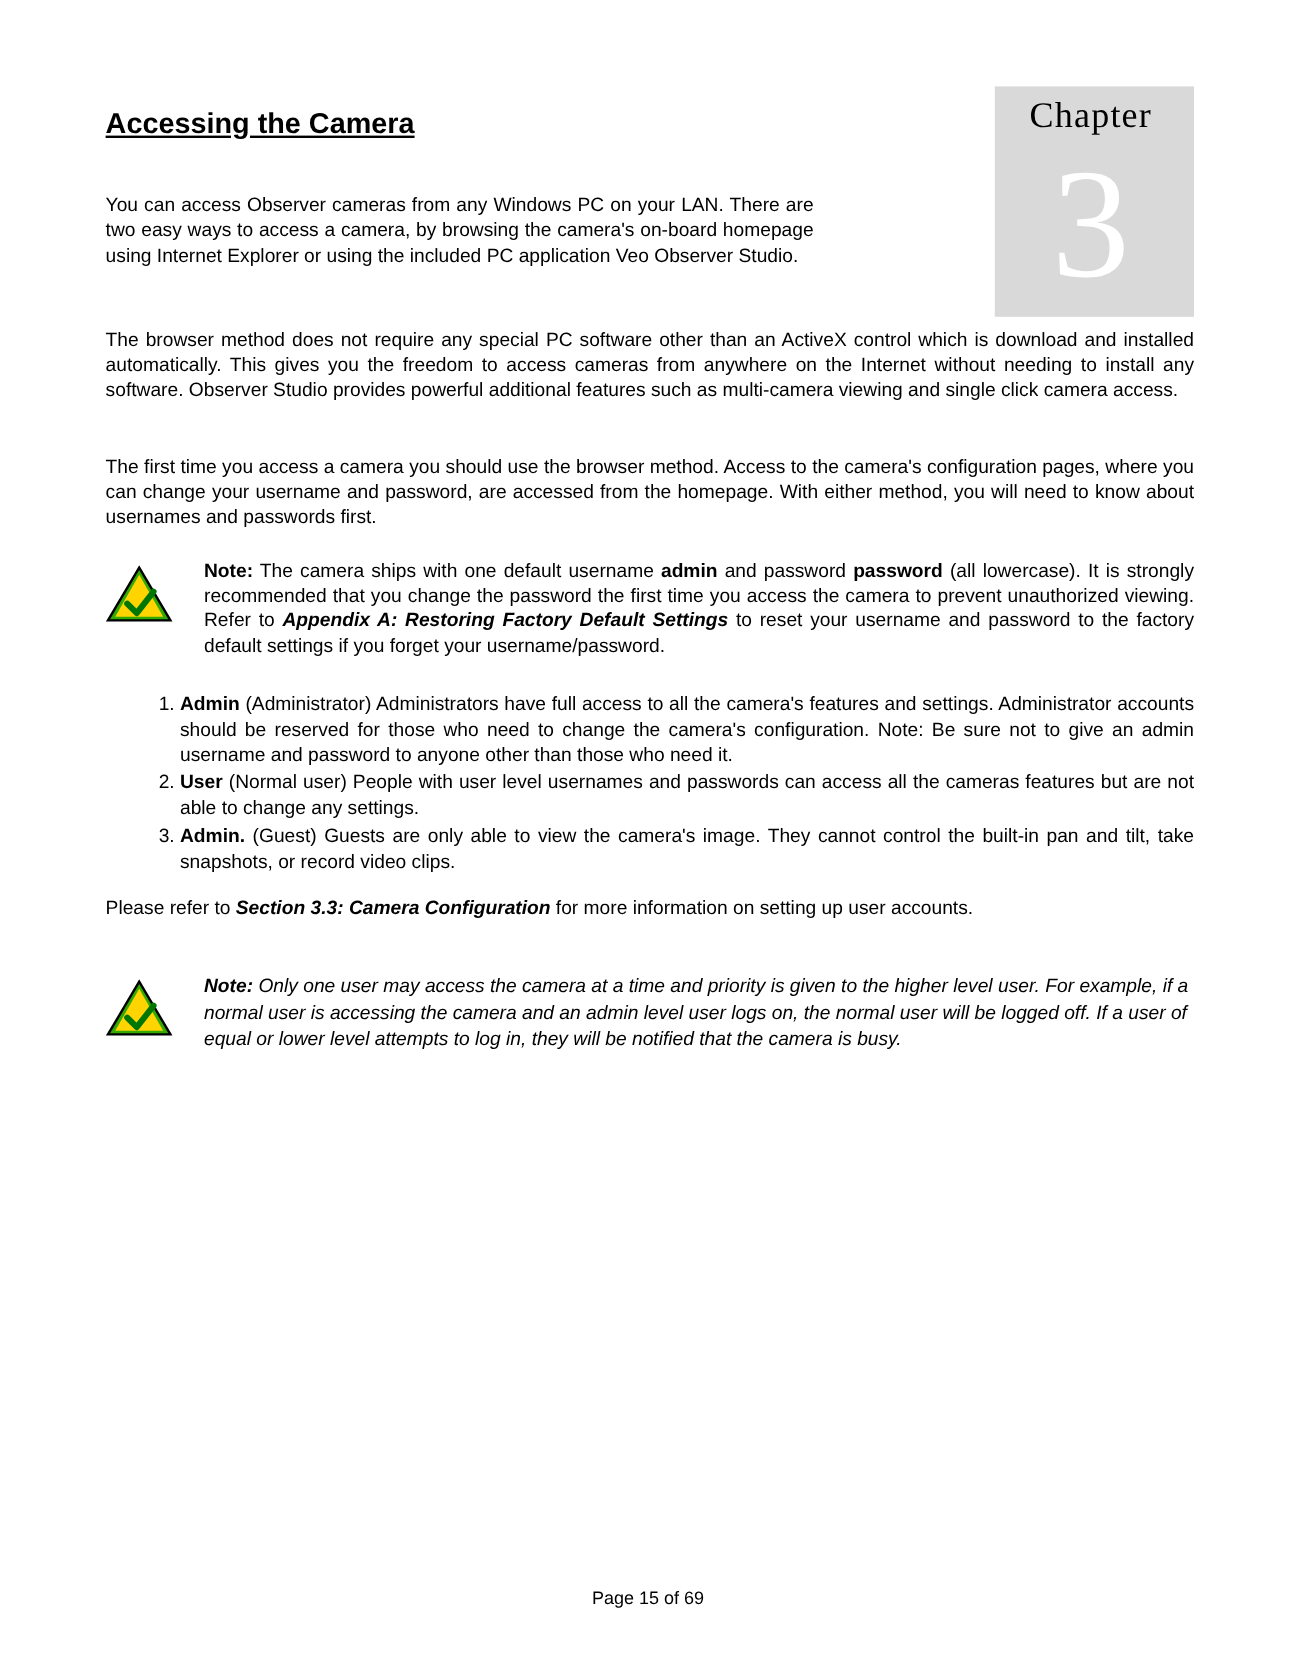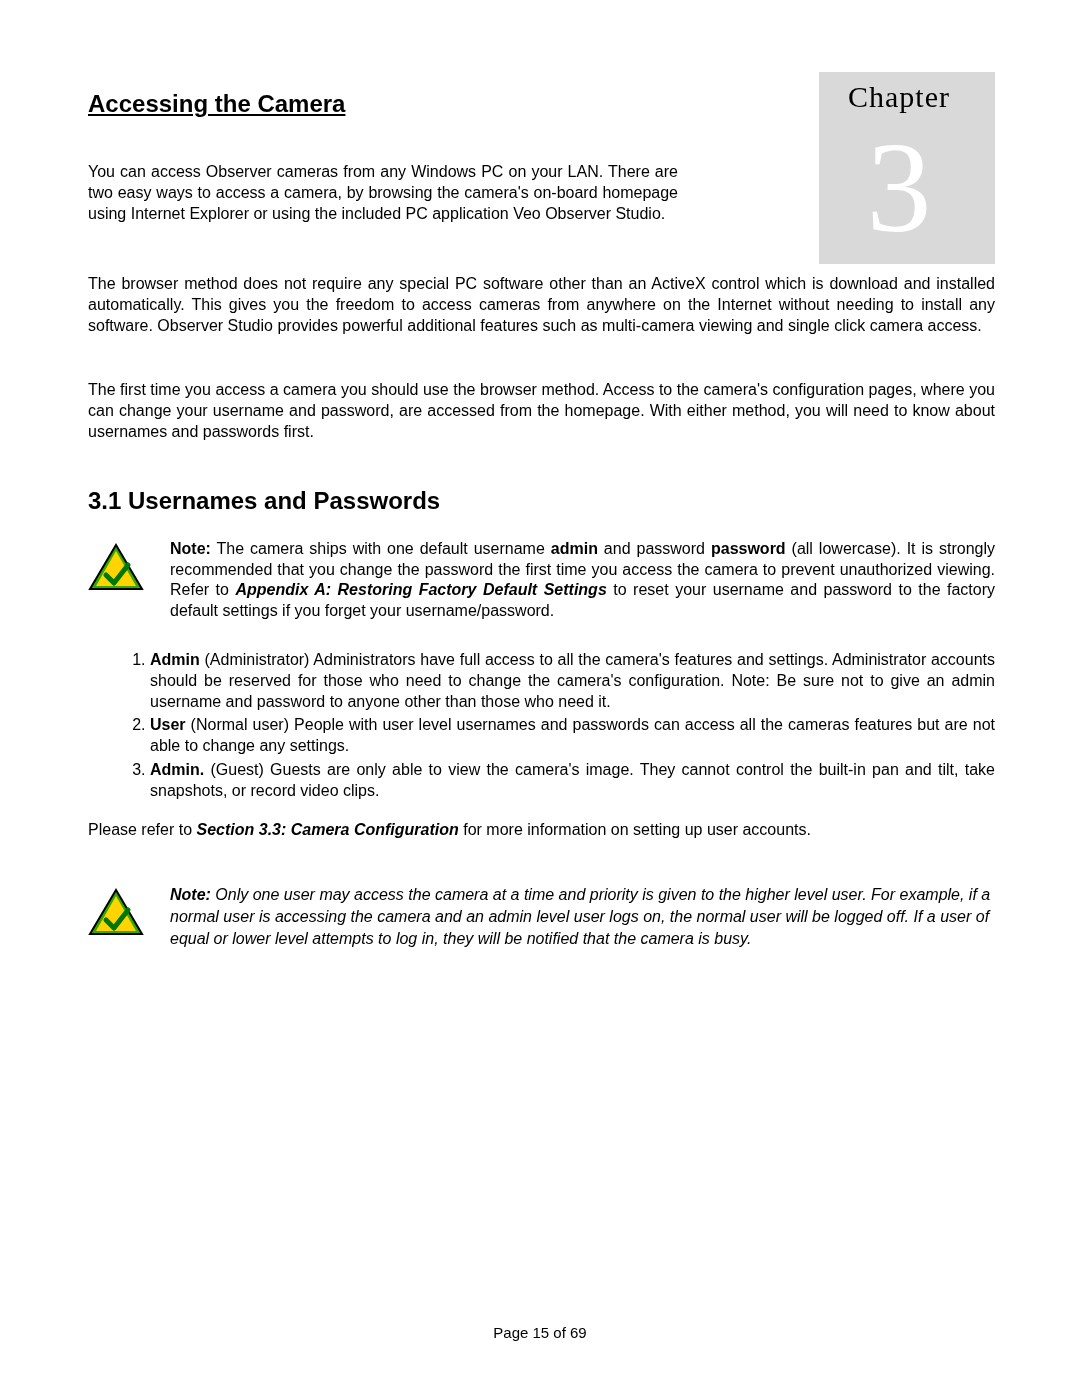--- a/index.html
+++ b/index.html
@@ -16,21 +16,21 @@
     margin: 0 auto;
     position: relative;
     padding: 90px 85px 50px 88px;
     box-sizing: border-box;
   }
   .chapter-badge {
     float: right;
     width: 160px;
     background: #d9d9d9;
     text-align: center;
-    padding: 8px 16px 6px 0;
+    padding: 8px 6px 6px 0;
     margin-left: 22px;
     margin-top: -18px;
   }
   .chapter-word {
     font-family: "Times New Roman", Times, serif;
     font-size: 30px;
     letter-spacing: 1px;
     color: #000;
   }
   .chapter-num {
@@ -114,21 +114,20 @@
   <h1 class="title">Accessing the Camera</h1>
 
   <p class="justify" style="width:590px;">You can access Observer cameras from any Windows PC on your LAN. There are two easy ways to access a camera, by browsing the camera's on-board homepage using Internet Explorer or using the included PC application Veo Observer Studio.</p>
 
   <div class="clearfix"></div>
 
   <p class="justify" style="margin-top:10px;">The browser method does not require any special PC software other than an ActiveX control which is download and installed automatically. This gives you the freedom to access cameras from anywhere on the Internet without needing to install any software. Observer Studio provides powerful additional features such as multi-camera viewing and single click camera access.</p>
 
   <p class="justify">The first time you access a camera you should use the browser method. Access to the camera's configuration pages, where you can change your username and password, are accessed from the homepage. With either method, you will need to know about usernames and passwords first.</p>
 
-  <h2 class="section">3.1 Usernames and Passwords</h2>
 
   <div class="note-block">
     <div class="note-icon">
       <svg width="56" height="50" viewBox="0 0 56 50">
         <polygon points="28,2 54,46 2,46" fill="#33aa00" stroke="#000" stroke-width="2"></polygon>
         <polygon points="28,8 48,43 8,43" fill="#ffd400"></polygon>
         <path d="M18 32 L26 40 L40 22" fill="none" stroke="#007700" stroke-width="5" stroke-linecap="round" stroke-linejoin="round"></path>
       </svg>
     </div>
     <div class="note-text">

